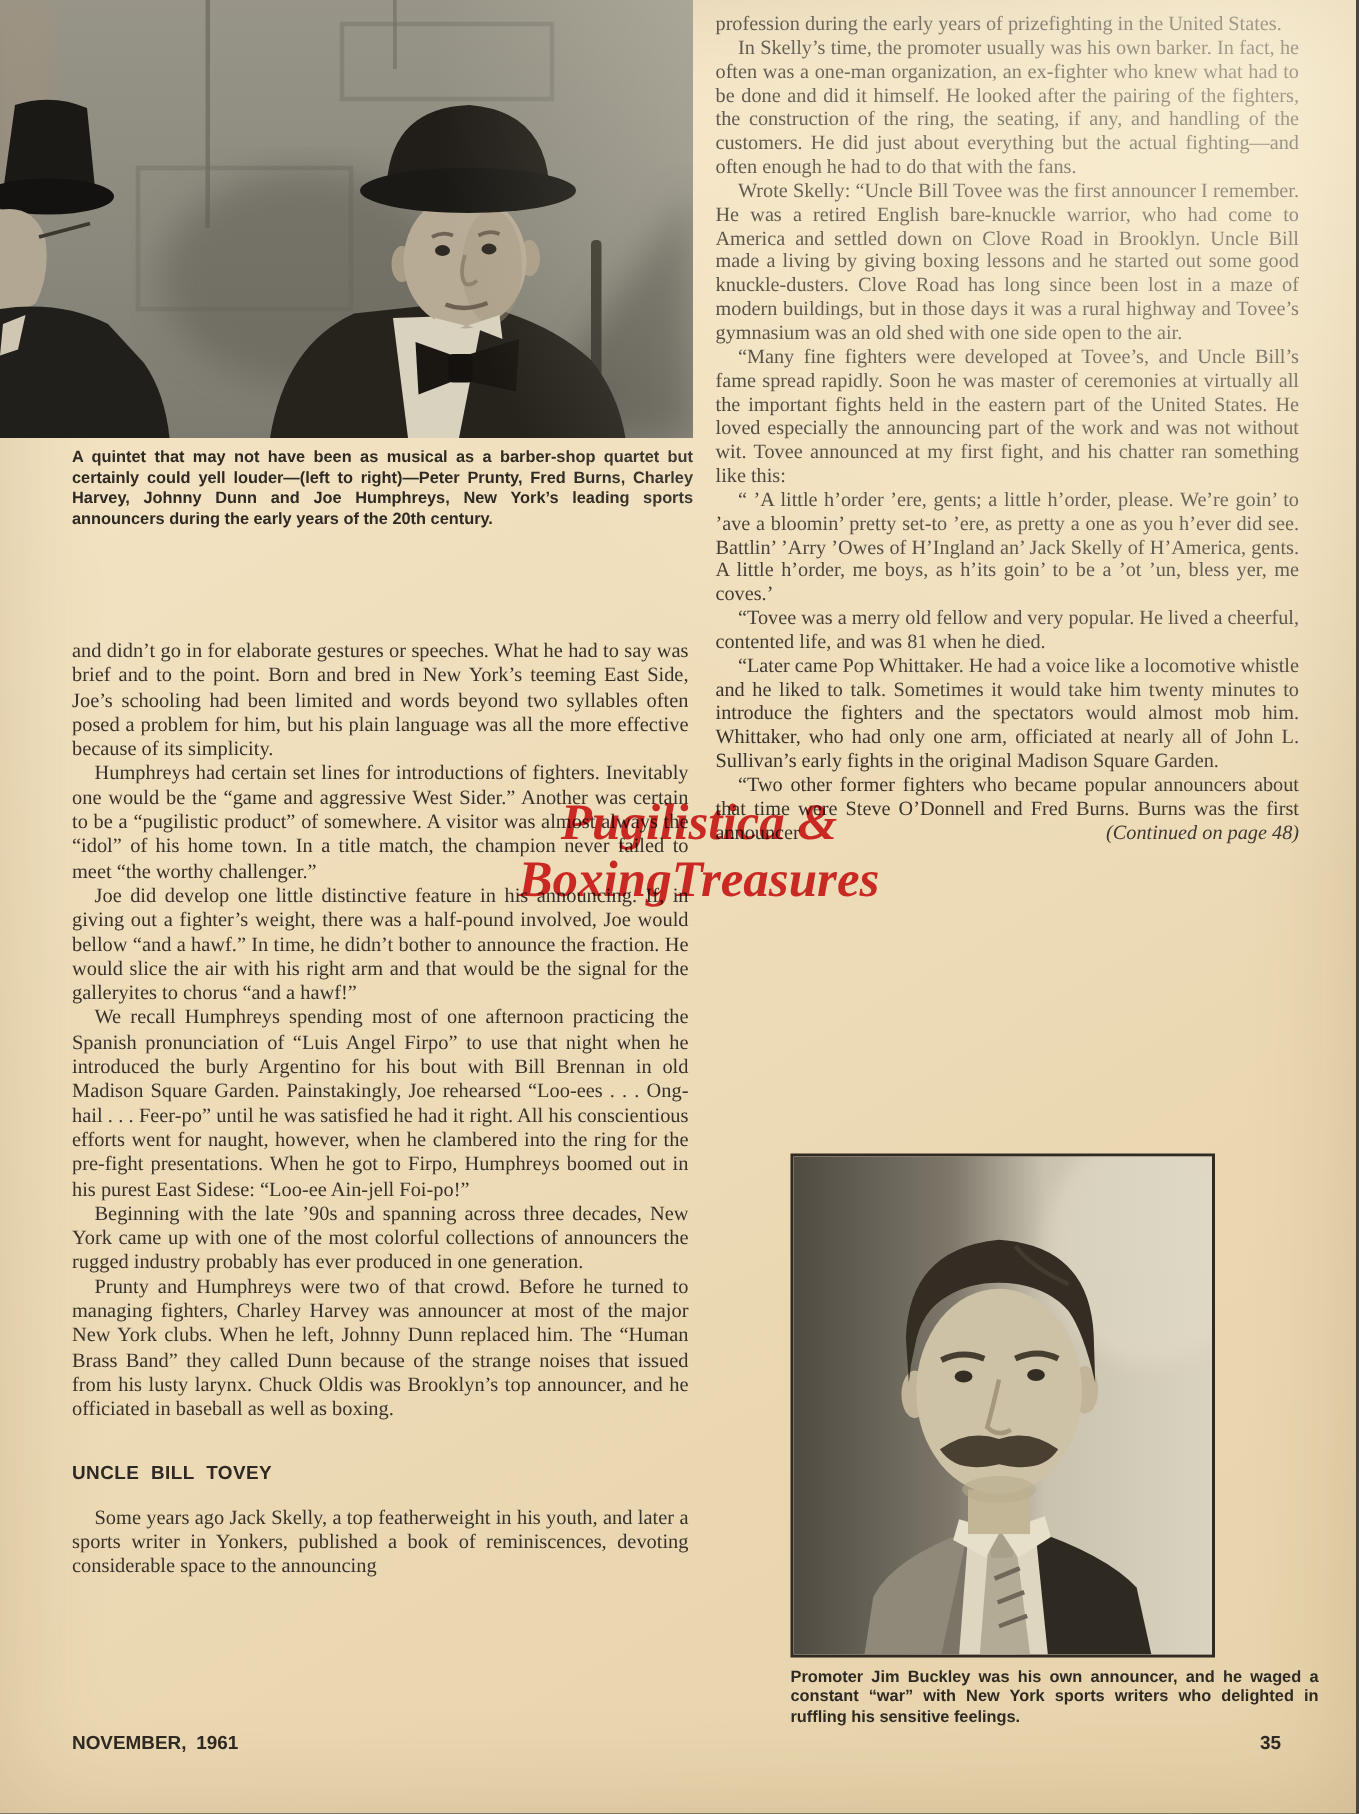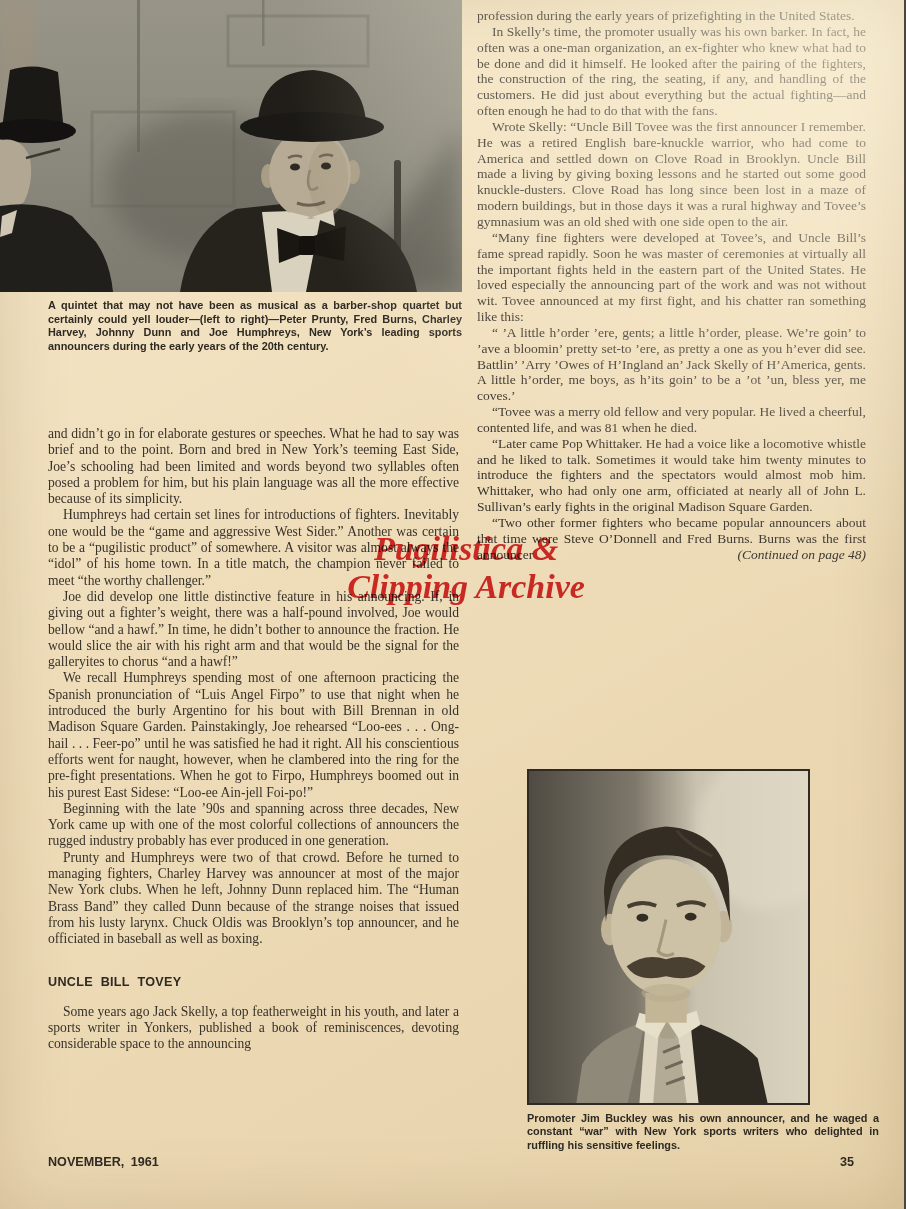--- a/index.html
+++ b/index.html
@@ -121,21 +121,21 @@
     <p class="ind">“Tovee was a merry old fellow and very popular. He lived a cheerful, contented life, and was 81 when he died.</p>
     <p class="ind">“Later came Pop Whittaker. He had a voice like a locomotive whistle and he liked to talk. Sometimes it would take him twenty minutes to introduce the fighters and the spectators would almost mob him. Whittaker, who had only one arm, officiated at nearly all of John L. Sullivan’s early fights in the original Madison Square Garden.</p>
     <p class="ind">
       <span>“Two other former fighters who became popular announcers about that time were Steve O’Donnell and Fred Burns. Burns was the first announcer</span>
       <span class="continued">(Continued on page 48)</span>
     </p>
   </div>
 
   <div class="watermark">
     <div>Pugilistica &amp;</div>
-    <div>Clipping Archive</div>
+    <div>BoxingTreasures</div>
   </div>
 
   <div class="photo" id="photo-bottom">
     <svg viewBox="0 0 283 335" preserveAspectRatio="none">
       <defs>
         <linearGradient id="bgGrad2" x1="0" y1="0" x2="1" y2="0">
           <stop offset="0" stop-color="#4f4b42"></stop>
             <stop offset=".38" stop-color="#7e786b"></stop>
           <stop offset=".6" stop-color="#c9c2af"></stop>
             <stop offset="1" stop-color="#dad3c0"></stop>

